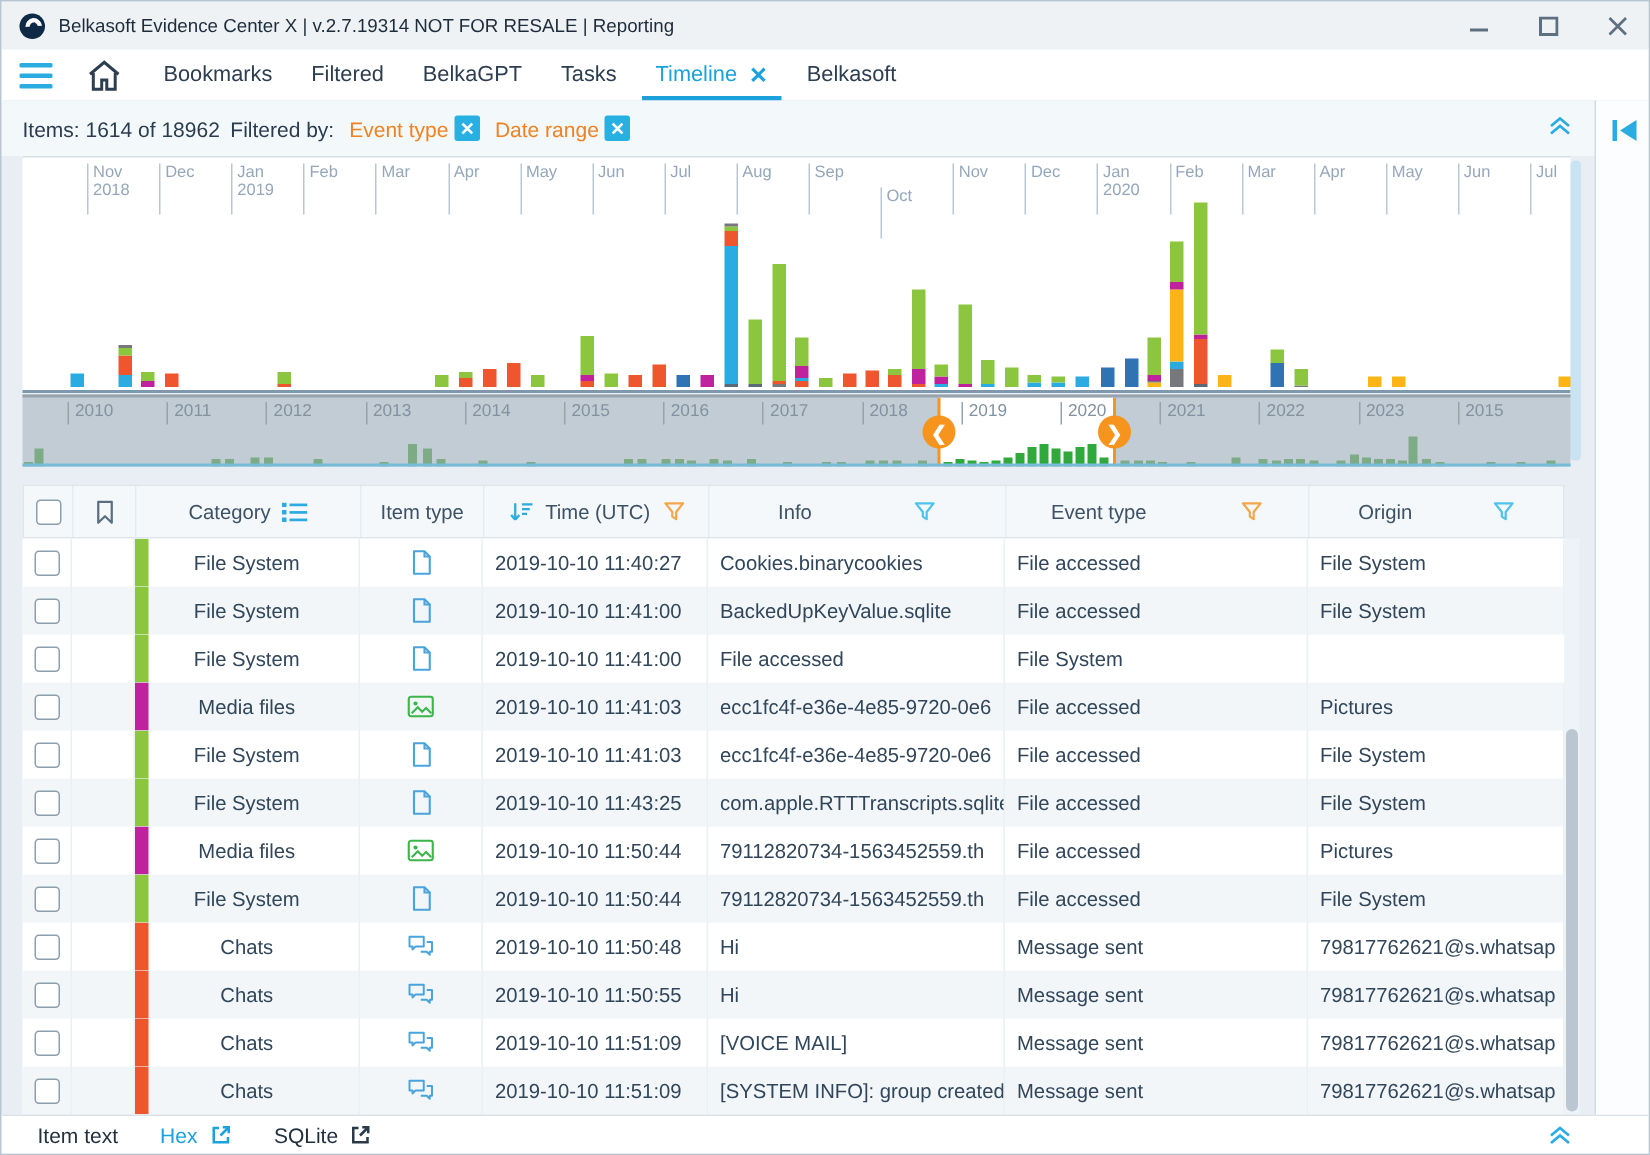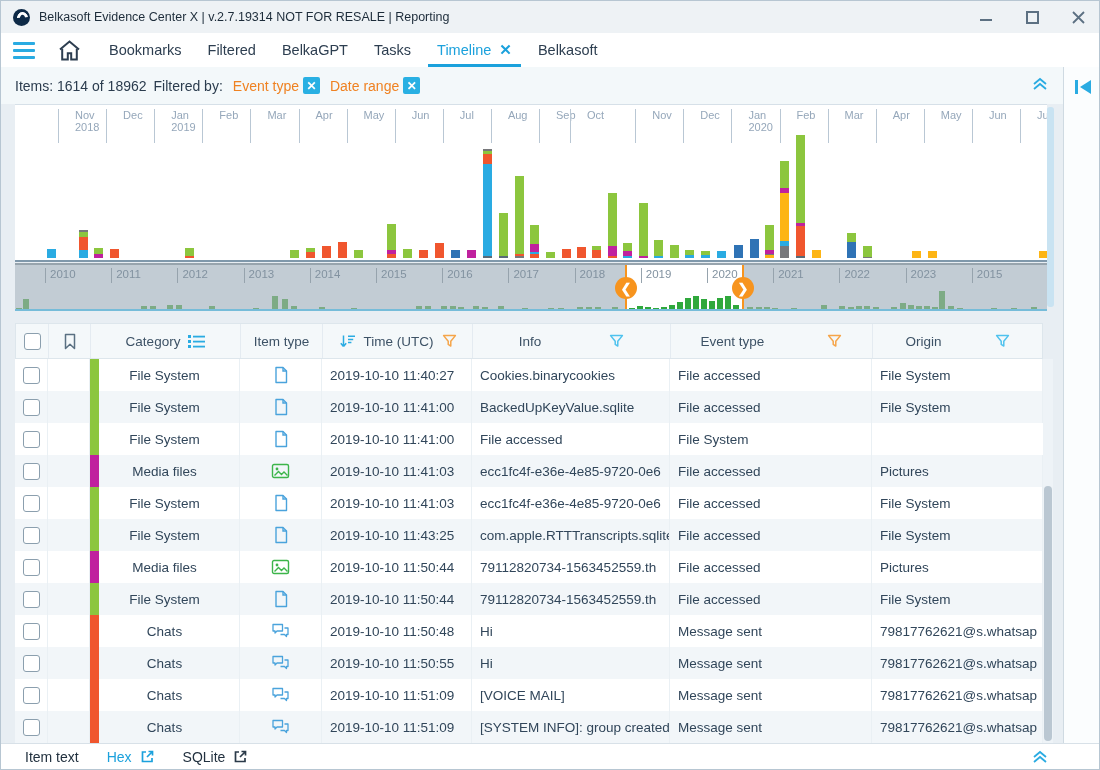--- a/index.html
+++ b/index.html
@@ -23,21 +23,21 @@
   .nav-close{color:#1ba1dc;font-size:15px;font-weight:bold;margin-left:8px;}
   
   .filterbar{position:absolute;left:0;top:66px;width:1062px;height:37px;background:#f3f8fa;display:flex;align-items:center;font-size:14px;color:#2b3c4e;}
   .filterbar .lead{margin-left:14px;}
   .chip{display:flex;align-items:center;margin-left:10px;}
   .chip .chip-label{color:#ef8222;}
   .chip .chip-x{width:17px;height:17px;background:#29b0e3;border-radius:2px;color:#fff;font-size:12px;font-weight:bold;display:flex;align-items:center;justify-content:center;margin-left:4px;}
   .collapse-up{position:absolute;right:14px;top:9px;}
   
   .chart{position:absolute;left:14px;top:103px;width:1032px;height:157px;background:#fff;border-top:1px solid #d6e0e8;}
-  .month-tick{position:absolute;top:4px;height:34px;border-left:1px solid #b9c7d4;padding-left:16px;font-size:11px;color:#95a7ba;line-height:12px;white-space:nowrap;}
+  .month-tick{position:absolute;top:4px;height:34px;border-left:1px solid #b9c7d4;padding-left:3px;font-size:11px;color:#95a7ba;line-height:12px;white-space:nowrap;}
   .plot{position:absolute;left:0;bottom:2px;width:100%;height:153px;}
   .baseline{position:absolute;left:0;bottom:0;width:100%;height:2px;background:#7f98ab;}
   .bar-seg{position:absolute;width:9px;}
   .chart-vscroll{position:absolute;left:1046px;top:106px;width:7px;height:200px;background:#c9e3f2;border-radius:3px;}
   
   .overview{position:absolute;left:14px;top:262px;width:1032px;height:46px;background:#c2ccd4;border-top:2px solid #97a4ad;overflow:hidden;}
   .ov-underline{position:absolute;left:14px;top:308px;width:1032px;height:2px;background:#76bcd9;}
   .ov-selection{position:absolute;top:0;height:46px;background:#ffffff;}
   .year-tick{position:absolute;top:3px;height:15px;border-left:1px solid #96a3ad;padding-left:4px;font-size:11.5px;color:#8292a0;}
   .ov-bar{position:absolute;bottom:0;width:6px;}
@@ -156,21 +156,21 @@
         <div class="month-tick" style="left: 91.1px;">Dec</div>
         <div class="month-tick" style="left: 139.2px;">Jan<br>2019</div>
         <div class="month-tick" style="left: 187.3px;">Feb</div>
         <div class="month-tick" style="left: 235.4px;">Mar</div>
         <div class="month-tick" style="left: 283.5px;">Apr</div>
         <div class="month-tick" style="left: 331.6px;">May</div>
         <div class="month-tick" style="left: 379.7px;">Jun</div>
         <div class="month-tick" style="left: 427.8px;">Jul</div>
         <div class="month-tick" style="left: 475.9px;">Aug</div>
         <div class="month-tick" style="left: 524px;">Sep</div>
-        <div class="month-tick" style="left: 555px;">Oct</div>
+        <div class="month-tick" style="left: 572px; margin-top: 16px;">Oct</div>
         <div class="month-tick" style="left: 620.2px;">Nov</div>
         <div class="month-tick" style="left: 668.3px;">Dec</div>
         <div class="month-tick" style="left: 716.4px;">Jan<br>2020</div>
         <div class="month-tick" style="left: 764.5px;">Feb</div>
         <div class="month-tick" style="left: 812.6px;">Mar</div>
         <div class="month-tick" style="left: 860.7px;">Apr</div>
         <div class="month-tick" style="left: 908.8px;">May</div>
         <div class="month-tick" style="left: 956.9px;">Jun</div>
         <div class="month-tick" style="left: 1005px;">Jul</div>
       </div>

